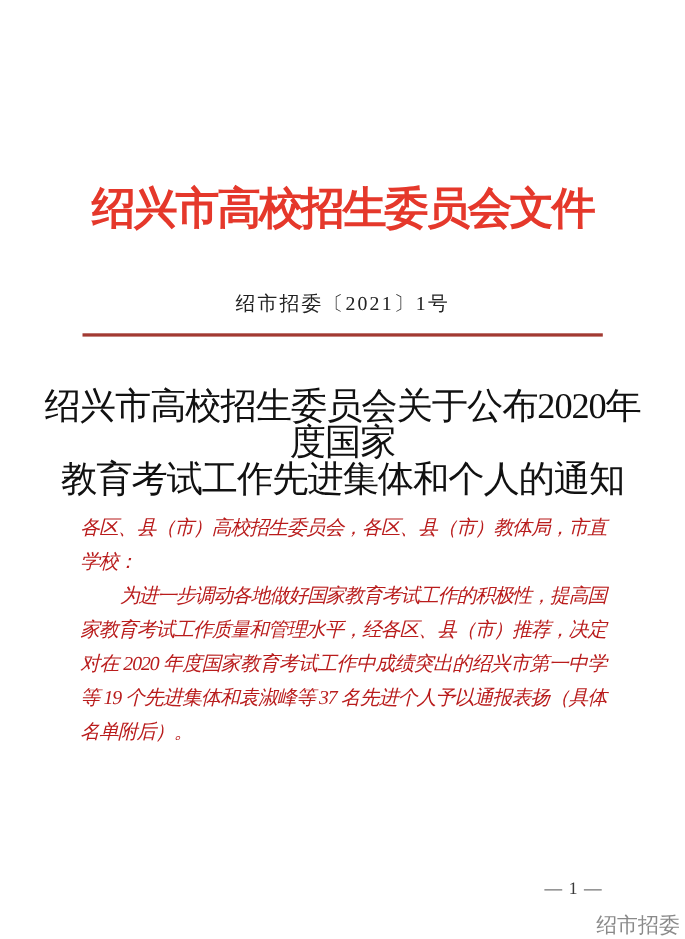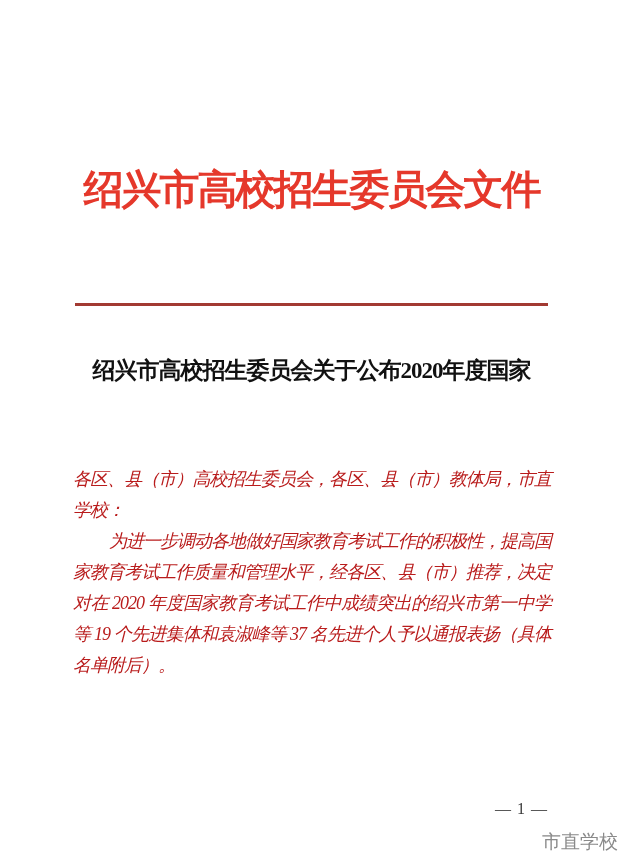--- a/index.html
+++ b/index.html
@@ -53,22 +53,22 @@
       height: 3px;
       background: #a23a32;
     }
     
     .doc-title {
       position: absolute;
       top: 354px;
       left: 30px;
       right: 30px;
       text-align: center;
-      font-weight: bold;
-      font-size: 23px;
+      font-weight: normal;
+      font-size: 33px;
       line-height: 33px;
       letter-spacing: -1px;
       color: #111111;
     }
     
     .body-text {
       position: absolute;
       top: 464px;
       left: 73px;
       width: 478px;
@@ -104,29 +104,31 @@
       white-space: nowrap;
     }
   </style>
 </head>
 <body>
 
 <div class="page">
 
   <div class="red-header">绍兴市高校招生委员会文件</div>
 
+  <div class="doc-number">绍市招委〔2021〕1号</div>
 
   <div class="red-rule"></div>
 
   <div class="doc-title">
     <div>绍兴市高校招生委员会关于公布2020年度国家</div>
+    <div>教育考试工作先进集体和个人的通知</div>
   </div>
 
   <div class="body-text">
     <p>各区、县（市）高校招生委员会，各区、县（市）教体局，市直学校：</p>
     <p class="indent">为进一步调动各地做好国家教育考试工作的积极性，提高国家教育考试工作质量和管理水平，经各区、县（市）推荐，决定对在 2020 年度国家教育考试工作中成绩突出的绍兴市第一中学等 19 个先进集体和袁淑峰等 37 名先进个人予以通报表扬（具体名单附后）。</p>
   </div>
 
   <div class="page-number">— 1 —</div>
 
-  <div class="watermark">市直学校</div>
+  <div class="watermark">绍市招委</div>
 
 </div>
 
 </body></html>

